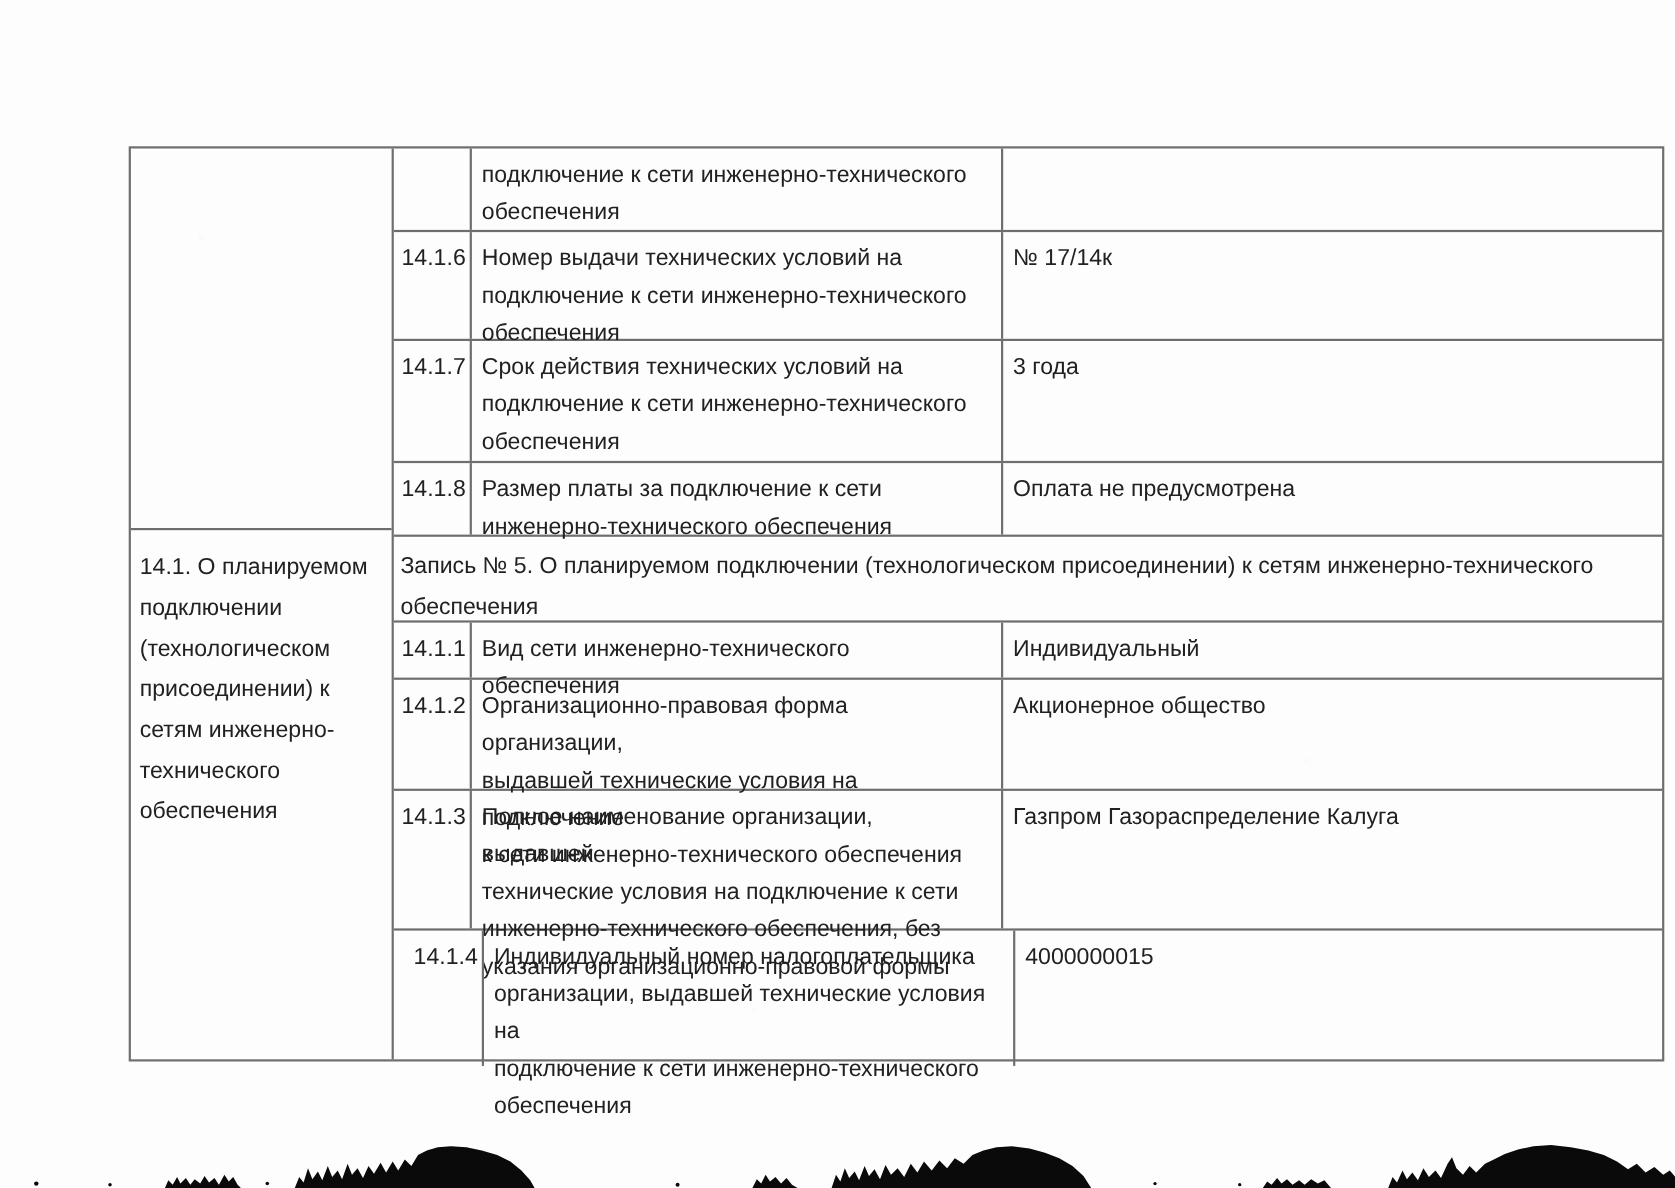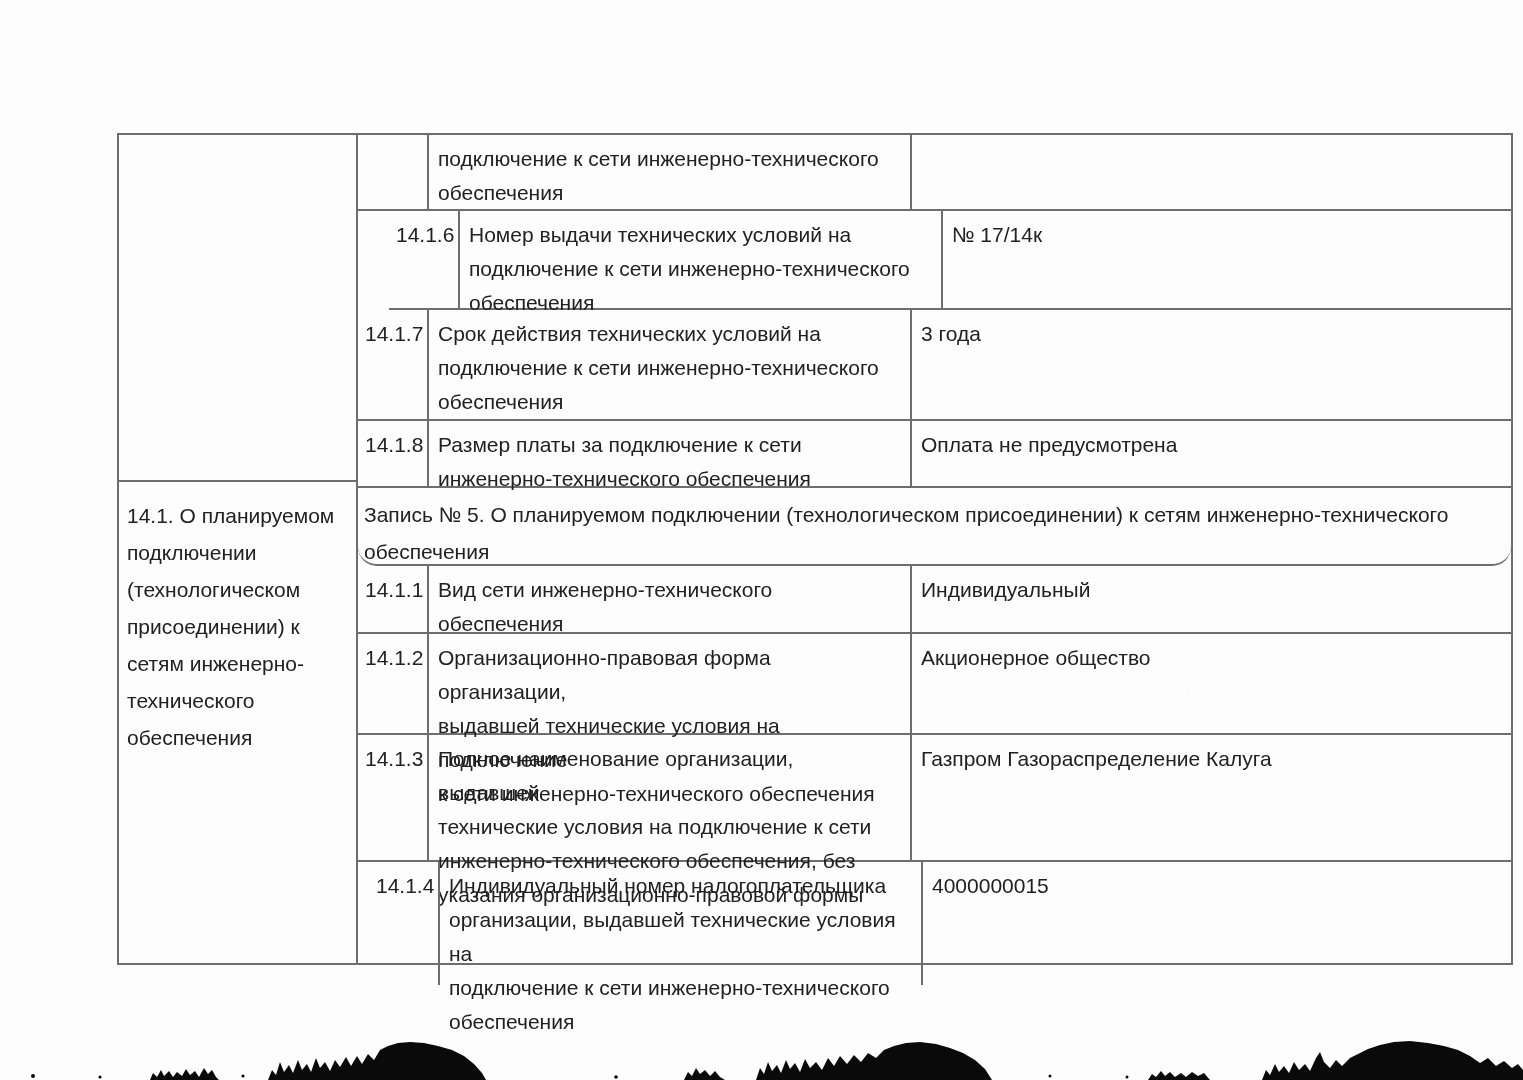--- a/index.html
+++ b/index.html
@@ -47,25 +47,25 @@
   .c-desc{
     width:483px;flex:0 0 483px;border-right:2px solid #6e6e6e;
     padding:7px 10px 0 9px;white-space:pre-line;
   }
   .c-val{flex:1;padding:7px 10px 0 9px;}
   .record-header{
     border-bottom:2px solid #6e6e6e;
     padding:8px 60px 0 6px;white-space:pre-line;line-height:37px;
   }
   .h-r0{height:76px;}
-  .h-r1{height:99px;margin-left:31px;}
+  .h-r1{height:99px;}
   .h-r2{height:121px;}
   .h-r3{height:67px;}
-  .h-hdr{height:78px;border-radius:19px;}
-  .h-b0{height:68px;}
+  .h-hdr{height:78px;}
+  .h-b0{height:52px;}
   .h-b1{height:101px;}
   .h-b2{height:127px;}
   .h-b3{height:123px;padding-left:11px;}
   .scan-artifacts{
     position:absolute;left:0;top:1035px;width:1523px;height:45px;
     filter:blur(0.4px);
   }
 </style>
 </head>
 <body>

